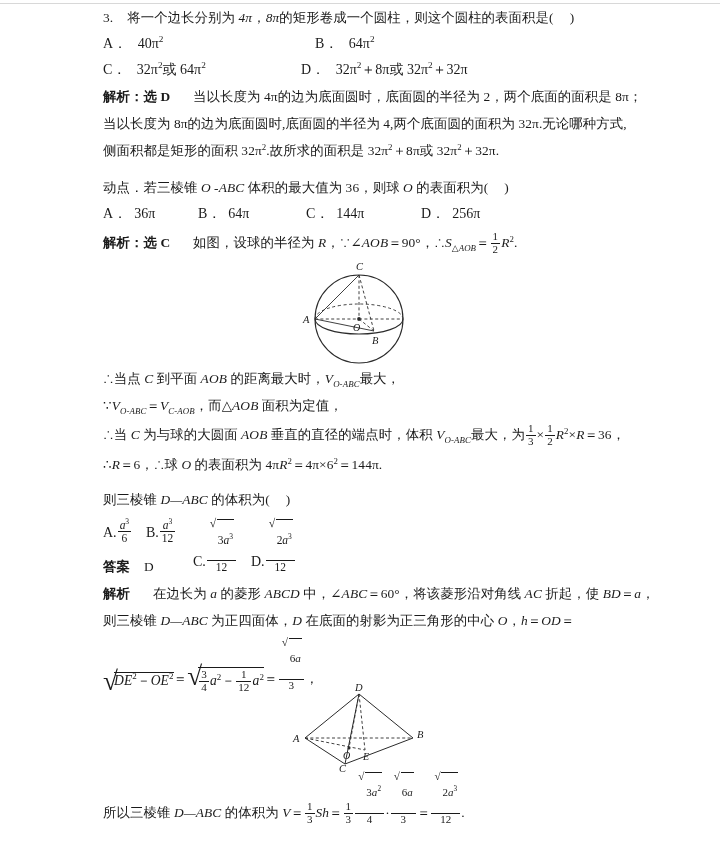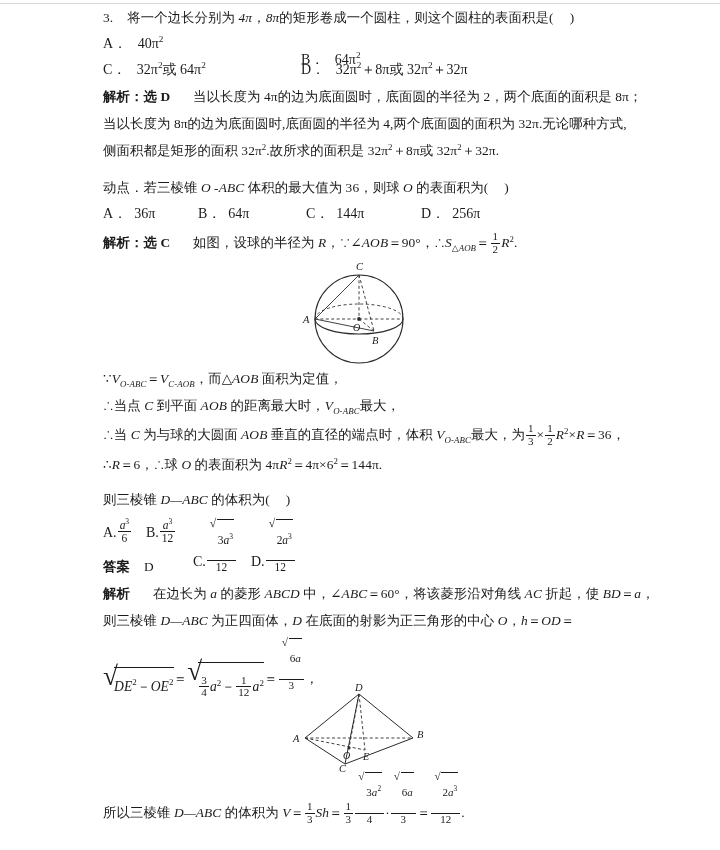--- a/index.html
+++ b/index.html
@@ -115,21 +115,21 @@
     content: "\221A";
     position: absolute;
     left: 0;
     top: 0;
     font-size: 2.0em;
     line-height: 0.72;
   }
   .radtall > .bar {
     display: inline-block;
     border-top: 1px solid #1a1a1a;
-    padding-top: 12px;
+    padding-top: 1px;
   }
   .figure {
     position: relative;
     width: 100%;
     text-align: center;
   }
   .topline {
     position: absolute;
     left: 0;
     top: 3px;
@@ -155,21 +155,21 @@
         <span>将一个边长分别为</span>
         <span class="it">4π</span><span>，</span><span class="it">8π</span><span>的矩形卷成一个圆柱，则这个圆柱的表面积是(</span><span class="gap"></span><span>)</span>
       </span>
     </div>
 
     <div class="opts">
       <div class="opt" style="left:0px;">
         <span>A．</span>
         <span class="gap-sm"></span><span>40π<span class="sup">2</span></span>
       </div>
-      <div class="opt" style="left:198px;margin-top:16px;">
+      <div class="opt" style="left:212px;">
         <span>B．</span>
         <span class="gap-sm"></span><span>64π<span class="sup">2</span></span>
       </div>
     </div>
 
     <div class="opts">
       <div class="opt" style="left:0px;">
         <span>C．</span>
         <span class="gap-sm"></span><span>32π<span class="sup">2</span>或 64π<span class="sup">2</span></span>
       </div>
@@ -244,25 +244,25 @@
         <circle cx="73" cy="58" r="1.9" fill="#2b2b2b"></circle>
 
         <text x="70" y="9" font-family="Liberation Serif, serif" font-size="10.5" font-style="italic" fill="#1a1a1a">C</text>
         <text x="17" y="62" font-family="Liberation Serif, serif" font-size="10.5" font-style="italic" fill="#1a1a1a">A</text>
         <text x="67" y="70" font-family="Liberation Serif, serif" font-size="10" font-style="italic" fill="#1a1a1a">O</text>
         <text x="86" y="83" font-family="Liberation Serif, serif" font-size="10.5" font-style="italic" fill="#1a1a1a">B</text>
       </svg>
     </div>
 
     <div class="row">
+      <span class="ln cn">∴当点 <span class="it">C</span> 到平面 <span class="it">AOB</span> 的距离最大时，<span class="it">V</span><span class="sub"><span class="it">O-ABC</span></span>最大，</span>
+    </div>
+
+    <div class="row">
       <span class="ln cn">∵<span class="it">V</span><span class="sub"><span class="it">O-ABC</span></span>＝<span class="it">V</span><span class="sub"><span class="it">C-AOB</span></span>，而△<span class="it">AOB</span> 面积为定值，</span>
-    </div>
-
-    <div class="row">
-      <span class="ln cn">∴当点 <span class="it">C</span> 到平面 <span class="it">AOB</span> 的距离最大时，<span class="it">V</span><span class="sub"><span class="it">O-ABC</span></span>最大，</span>
     </div>
 
     <div class="row" style="height:32px;">
       <span class="ln cn">∴当 <span class="it">C</span> 为与球的大圆面 <span class="it">AOB</span> 垂直的直径的端点时，体积 <span class="it">V</span><span class="sub"><span class="it">O-ABC</span></span>最大，为<span class="frac"><span class="num">1</span><span class="den">3</span></span>×<span class="frac"><span class="num">1</span><span class="den">2</span></span><span class="it">R</span><span class="sup">2</span>×<span class="it">R</span>＝36，</span>
     </div>
 
     <div class="row">
       <span class="ln cn">∴<span class="it">R</span>＝6，∴球 <span class="it">O</span> 的表面积为 4π<span class="it">R</span><span class="sup">2</span>＝4π×6<span class="sup">2</span>＝144π.</span>
     </div>
 

